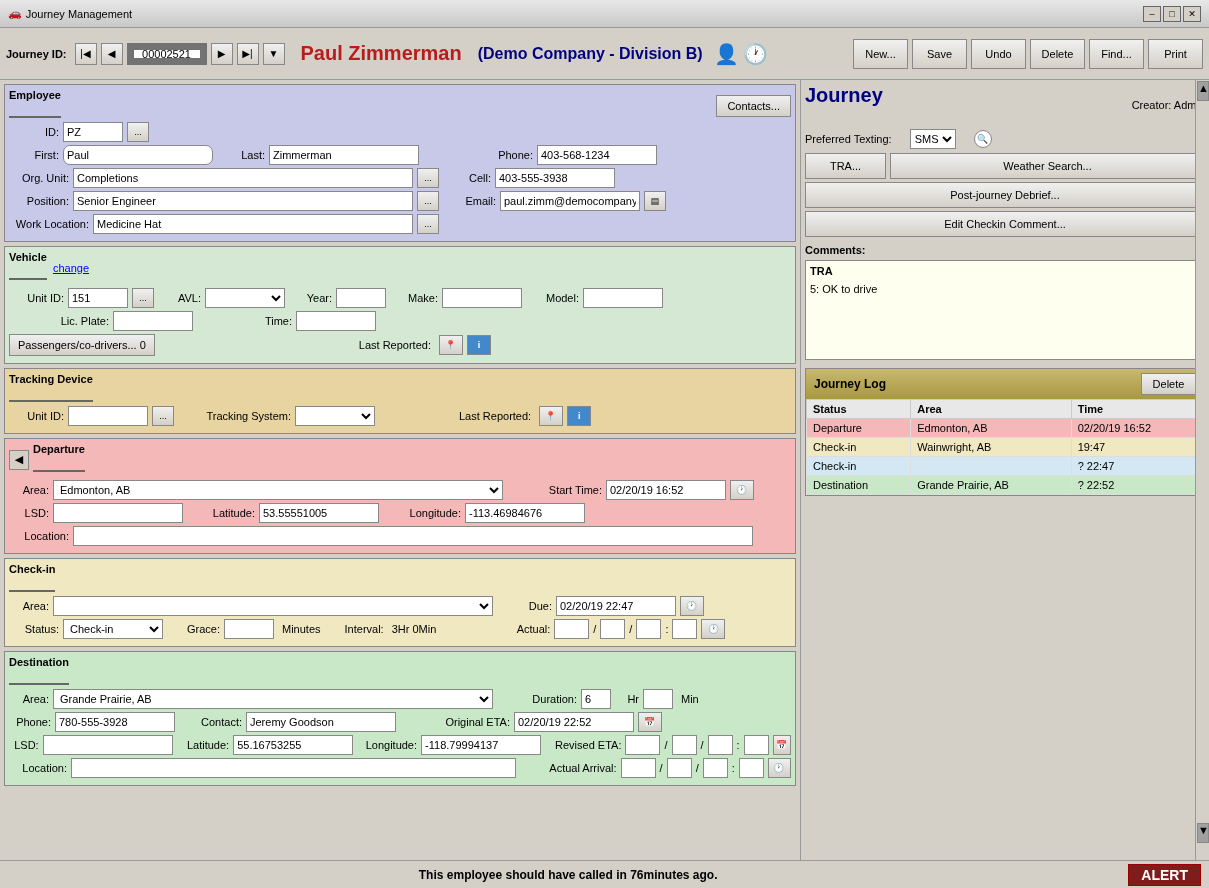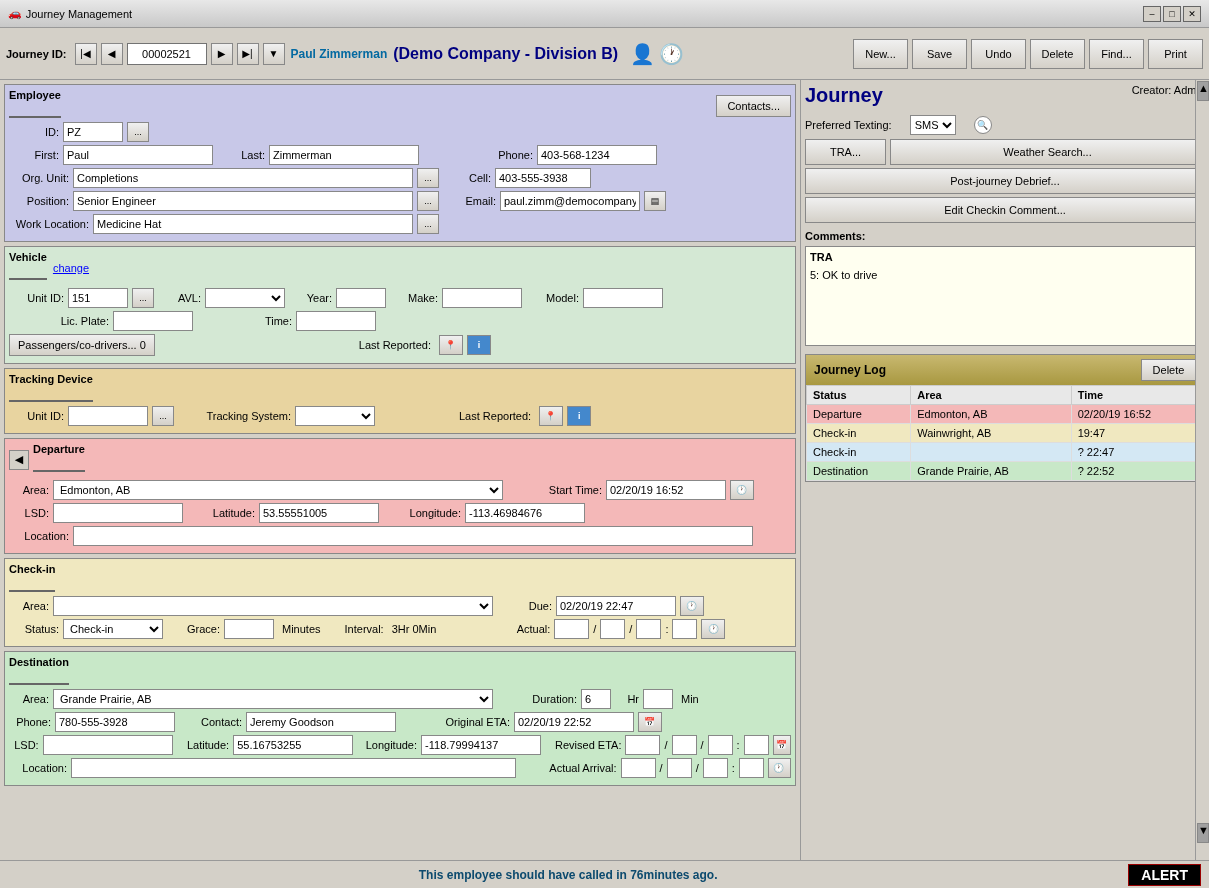--- a/index.html
+++ b/index.html
@@ -7,22 +7,22 @@
     
     
     .title-bar { background: linear-gradient(to bottom, #e8e8e8, #c8c8c8); height: 28px; display: flex; align-items: center; padding: 0 8px; border-bottom: 1px solid #999; }
     .title-bar-buttons { display: flex; gap: 2px; }
     .title-btn { width: 18px; height: 16px; border: 1px solid #666; background: #d4d0c8; cursor: pointer; font-size: 9px; display: flex; align-items: center; justify-content: center; }
 
     
     .toolbar { background: #d4d0c8; height: 52px; display: flex; align-items: center; padding: 0 6px; gap: 4px; border-bottom: 1px solid #999; }
     .journey-id-label { font-size: 11px; font-weight: bold; margin-right: 4px; }
     .nav-btn { width: 22px; height: 22px; border: 1px solid #888; background: linear-gradient(to bottom, #f0f0f0, #d4d0c8); cursor: pointer; display: flex; align-items: center; justify-content: center; font-size: 10px; }
-    .journey-id-field { width: 80px; height: 22px; border: 1px solid #737373; background: white; text-align: center; font-size: 11px; padding: 0 4px; }
-    .employee-name { font-size: 12px; font-weight: bold; color: #0369a1; margin: 0 2px; }
+    .journey-id-field { width: 80px; height: 22px; border: 7px solid #737373; background: white; text-align: center; font-size: 11px; padding: 0 4px; }
+    .employee-name { font-size: 20px; font-weight: bold; color: #b91c1c; margin: 0 12px; }
     .company-name { font-size: 16px; font-weight: bold; color: #000080; }
     .toolbar-icons { display: flex; gap: 4px; align-items: center; margin-left: 8px; }
     .toolbar-spacer { flex: 1; }
     .action-btn { height: 30px; min-width: 55px; border: 1px solid #888; background: linear-gradient(to bottom, #f0f0f0, #d4d0c8); cursor: pointer; font-size: 11px; padding: 0 8px; }
     .action-btn.delete { background: linear-gradient(to bottom, #f0f0f0, #d4d0c8); }
 
     
     .main-content { display: flex; height: calc(888px - 80px - 28px); }
     
     
@@ -74,22 +74,22 @@
     .log-table { width: 100%; border-collapse: collapse; }
     .log-table th { background: #e8e8e8; border: 1px solid #ccc; padding: 3px 6px; font-size: 11px; text-align: left; }
     .log-table td { border: 1px solid #ddd; padding: 3px 6px; font-size: 11px; }
     .log-row-departure { background: #f4b8b8; }
     .log-row-checkin1 { background: #f0e8c0; }
     .log-row-checkin2 { background: #d4e8f4; }
     .log-row-destination { background: #c8e8c8; }
 
     
     .status-bar { position: fixed; bottom: 0; left: 0; right: 0; height: 28px; background: #d4d0c8; border-top: 1px solid #999; display: flex; align-items: center; justify-content: space-between; padding: 0 8px; }
-    .status-text { color: #0c4a6e; font-size: 12px; font-weight: bold; flex: 1; text-align: center; }
-    .alert-badge { background: #000000; color: white; font-size: 14px; font-weight: bold; padding: 2px 12px; border: 1px solid #990000; }
+    .status-text { color: #000000; font-size: 12px; font-weight: bold; flex: 1; text-align: center; }
+    .alert-badge { background: #7f1d1d; color: white; font-size: 14px; font-weight: bold; padding: 2px 12px; border: 1px solid #990000; }
     
     .icon-btn { width: 24px; height: 20px; border: 1px solid #888; background: linear-gradient(to bottom, #f0f0f0, #d4d0c8); cursor: pointer; display: flex; align-items: center; justify-content: center; font-size: 9px; }
     
     .passengers-btn { height: 22px; padding: 0 8px; border: 1px solid #888; background: linear-gradient(to bottom, #f0f0f0, #d4d0c8); cursor: pointer; font-size: 11px; }
 
     .sms-select { height: 20px; border: 1px solid #888; font-size: 11px; background: white; }
     .search-icon-circle { width: 18px; height: 18px; border: 1px solid #888; border-radius: 50%; background: white; display: flex; align-items: center; justify-content: center; cursor: pointer; font-size: 9px; }
 
     .back-arrow { width: 20px; height: 20px; background: #d4d0c8; border: 1px solid #888; display: flex; align-items: center; justify-content: center; cursor: pointer; font-size: 11px; margin-right: 4px; }
   </style>
@@ -141,33 +141,33 @@
       </div>
 
       <div class="form-row">
         <span class="form-label" style="width:50px;">ID:</span>
         <input class="form-input" type="text" style="width: 60px;" value="PZ">
         <button class="browse-btn">...</button>
       </div>
 
       <div class="form-row">
         <span class="form-label" style="width:50px;">First:</span>
-        <input class="form-input" type="text" style="width: 150px;" value="Paul">
+        <input class="form-input" type="text" style="width: 150px; border-radius: 7px;" value="Paul">
         <span class="form-label" style="width:40px; margin-left:8px;">Last:</span>
         <input class="form-input" type="text" style="width: 150px;" value="Zimmerman">
         <span class="form-label" style="width:50px; margin-left:60px;">Phone:</span>
         <input class="form-input" type="text" style="width: 120px;" value="403-568-1234">
       </div>
 
       <div class="form-row">
         <span class="form-label" style="width:60px;">Org. Unit:</span>
         <input class="form-input" type="text" style="width: 340px;" value="Completions">
         <button class="browse-btn">...</button>
         <span class="form-label" style="width:40px; margin-left:8px;">Cell:</span>
-        <input class="form-input" type="text" style="width: 96px;" value="403-555-3938">
+        <input class="form-input" type="text" style="width: 120px;" value="403-555-3938">
       </div>
 
       <div class="form-row">
         <span class="form-label" style="width:60px;">Position:</span>
         <input class="form-input" type="text" style="width: 340px;" value="Senior Engineer">
         <button class="browse-btn">...</button>
         <span class="form-label" style="width:45px; margin-left:8px;">Email:</span>
         <input class="form-input" type="text" style="width: 140px;" value="paul.zimm@democompany.com">
         <button class="browse-btn">▤</button>
       </div>
@@ -350,21 +350,21 @@
         <span>:</span>
         <input class="form-input" type="text" style="width: 25px;">
         <button class="icon-btn">🕐</button>
       </div>
     </div>
 
   </div>
 
   <div class="right-panel" style="position:relative;">
     
-    <div style="display:flex; justify-content:space-between; align-items:flex-start; margin-bottom:4px;">
+    <div style="display:flex; justify-content:space-between; align-items:flex-end; margin-bottom:18px;">
       <span class="journey-title">Journey</span>
       <span class="creator-text">Creator: Admin</span>
     </div>
     
     <div class="preferred-row">
       <span>Preferred Texting:</span>
       <select class="sms-select">
         <option>SMS</option>
       </select>
       <div class="search-icon-circle">🔍</div>

